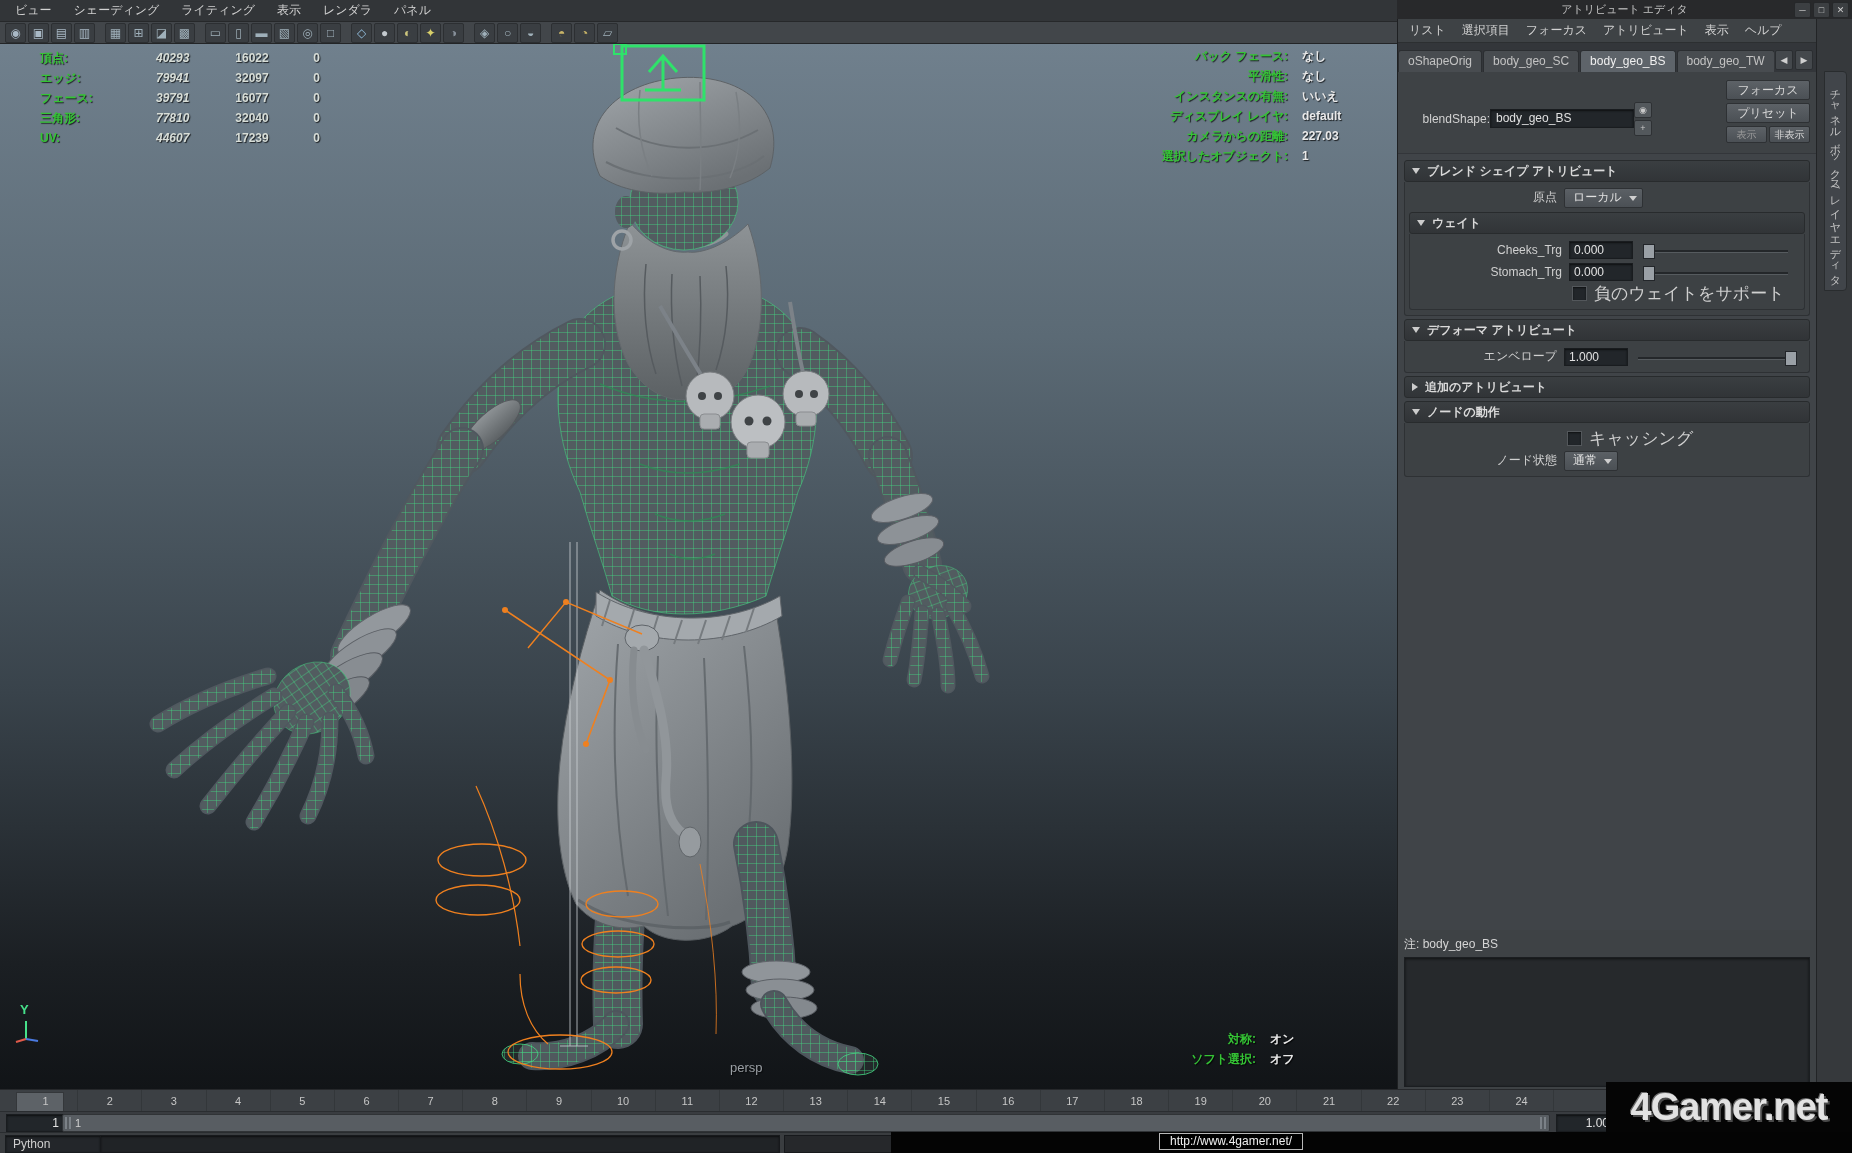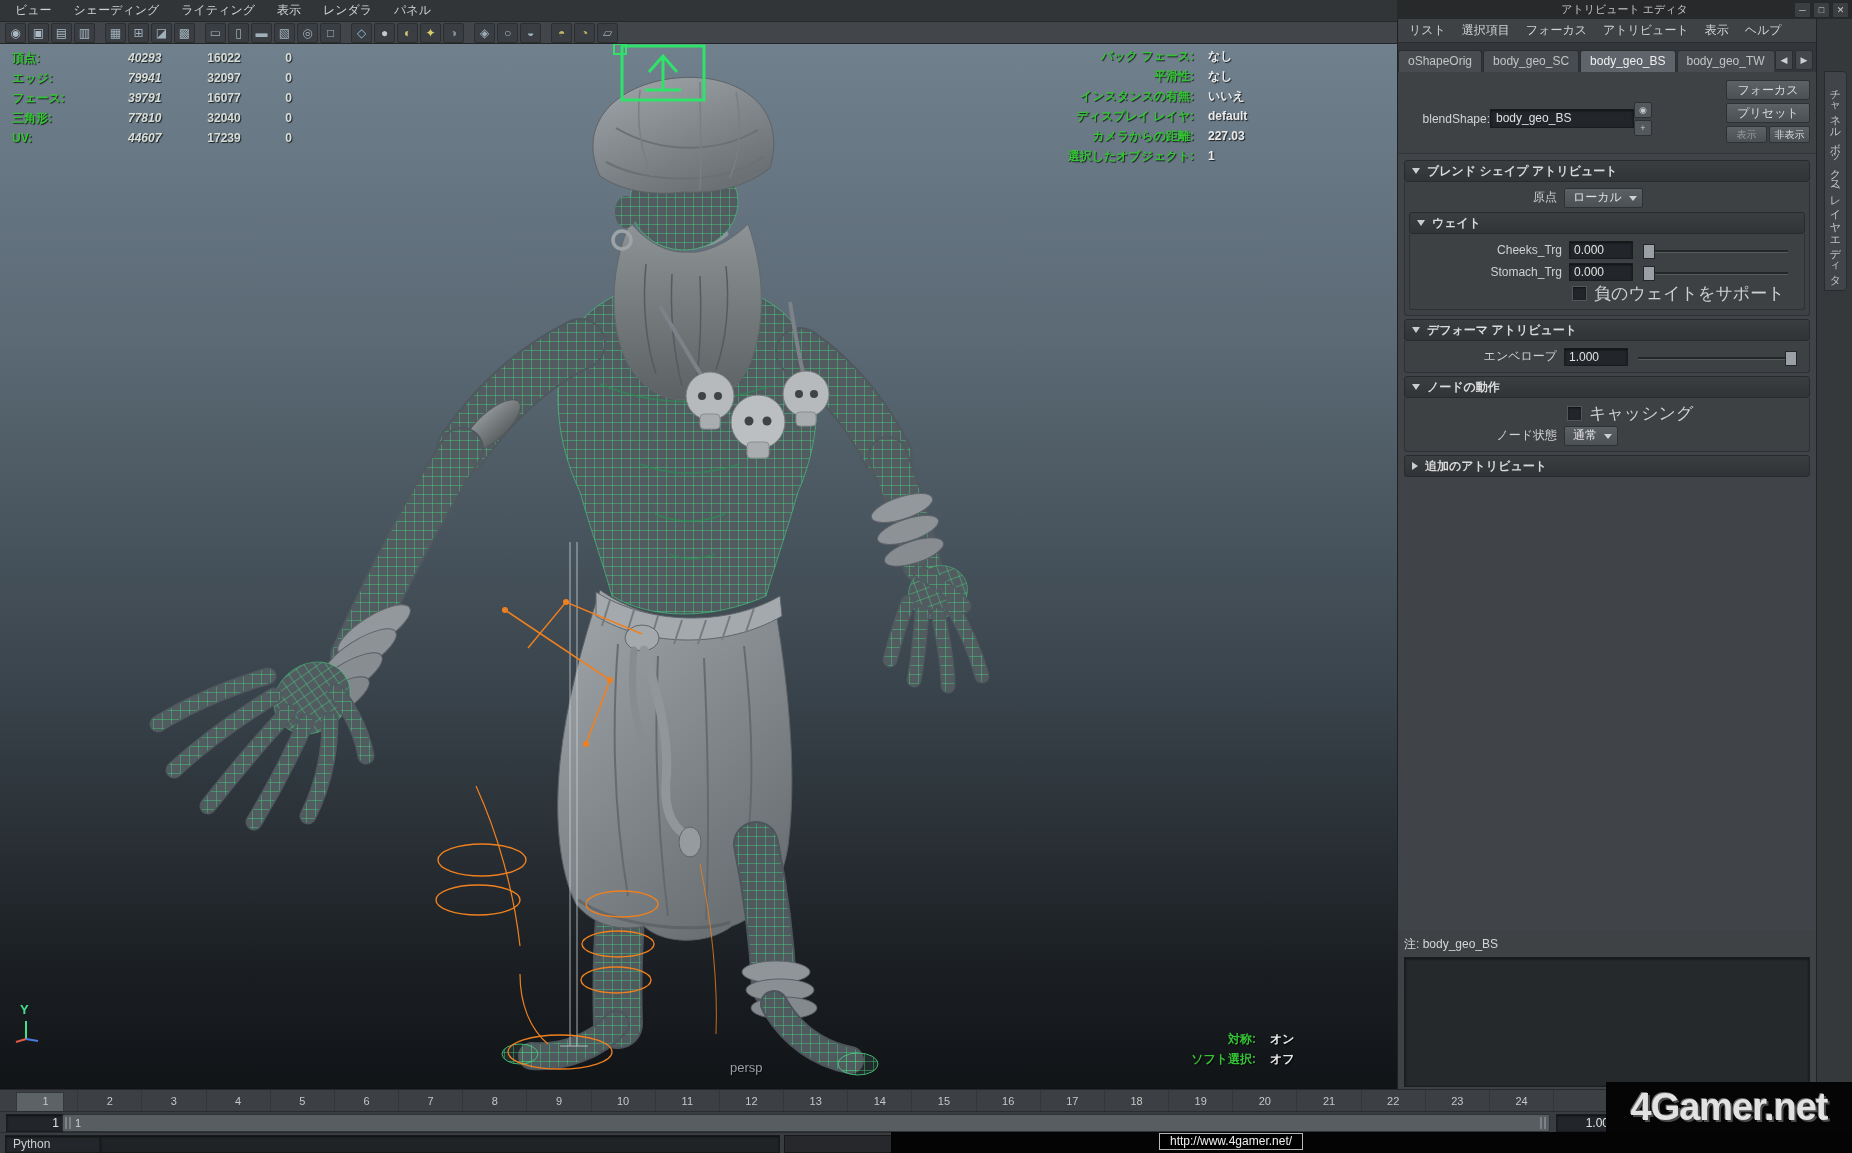--- a/index.html
+++ b/index.html
@@ -18,24 +18,24 @@
   .tool-icon.gap{margin-left:9px;}
 
   
   .viewport{position:absolute;left:0;top:44px;width:1397px;height:1045px;
             background:linear-gradient(180deg,#70808d 0%,#5b6a75 28%,#39434b 62%,#1b1f23 88%,#111417 100%);
             overflow:hidden;border-right:1px solid #1b1d1f;}
   .viewport svg.model{position:absolute;left:0;top:0;}
   .hud{position:absolute;font-size:12px;font-weight:bold;text-shadow:1px 1px 1px rgba(0,0,0,.75);}
   .hud-left{left:12px;top:4px;}
   .hudl-row{height:20px;line-height:20px;white-space:nowrap;}
-  .hud-label{display:inline-block;width:84px;color:#35c435;}
+  .hud-label{display:inline-block;width:84px;color:#35c435;margin-left:28px;}
   .hud-val{display:inline-block;text-align:right;color:#d7ddd7;}
   .hud-val.c1{width:62px;font-style:italic;} .hud-val.c2{width:76px;} .hud-val.c3{width:48px;}
-  .hud-right{left:1016px;top:2px;}
+  .hud-right{left:1110px;top:2px;}
   .hudr-row{height:20px;line-height:20px;display:flex;white-space:nowrap;}
   .hudr-label{width:178px;text-align:right;color:#35c435;}
   .hudr-val{margin-left:14px;color:#eaeaea;}
   .hud-bottomright{left:1078px;bottom:20px;}
   .persp-label{position:absolute;left:730px;top:1016px;font-size:13px;color:#9a9fa4;text-shadow:1px 1px 1px rgba(0,0,0,.6);}
   .axis-widget{position:absolute;left:14px;top:958px;width:40px;height:50px;}
   .axis-y-label{color:#46e08a;font-size:13px;font-weight:bold;display:block;margin-left:6px;}
 
   
   .ae-titlebar{position:absolute;left:1397px;top:0;width:455px;height:19px;background:#28292b;
@@ -614,45 +614,45 @@
             <span class="slider">
               <span class="slider-track"></span>
               <span class="slider-handle" style="left: 95%;"></span>
             </span>
           </div>
         </div>
       </div>
 
       <div class="ae-section">
         <div class="ae-header">
+          <span class="tri tri-right"></span>
+          <span>追加のアトリビュート</span>
+        </div>
+      </div>
+
+      <div class="ae-section">
+        <div class="ae-header">
           <span class="tri tri-down"></span>
           <span>ノードの動作</span>
         </div>
         <div class="ae-body">
           <div class="ae-row">
             <span class="ae-label"></span>
             <span class="checkbox"></span>
             <span class="check-label">キャッシング</span>
           </div>
           <div class="ae-row">
             <span class="ae-label">ノード状態</span>
             <span class="dropdown">
               <span>通常</span>
               <span class="dd-arrow"></span>
             </span>
           </div>
         </div>
       </div>
-
-      <div class="ae-section">
-        <div class="ae-header">
-          <span class="tri tri-right"></span>
-          <span>追加のアトリビュート</span>
-        </div>
-      </div>
     </div>
 
     <div class="ae-notes">
       <div class="ae-notes-label">注:  body_geo_BS</div>
       <div class="ae-notes-box"></div>
     </div>
 
   </div>
 
   <div class="side-strip">

